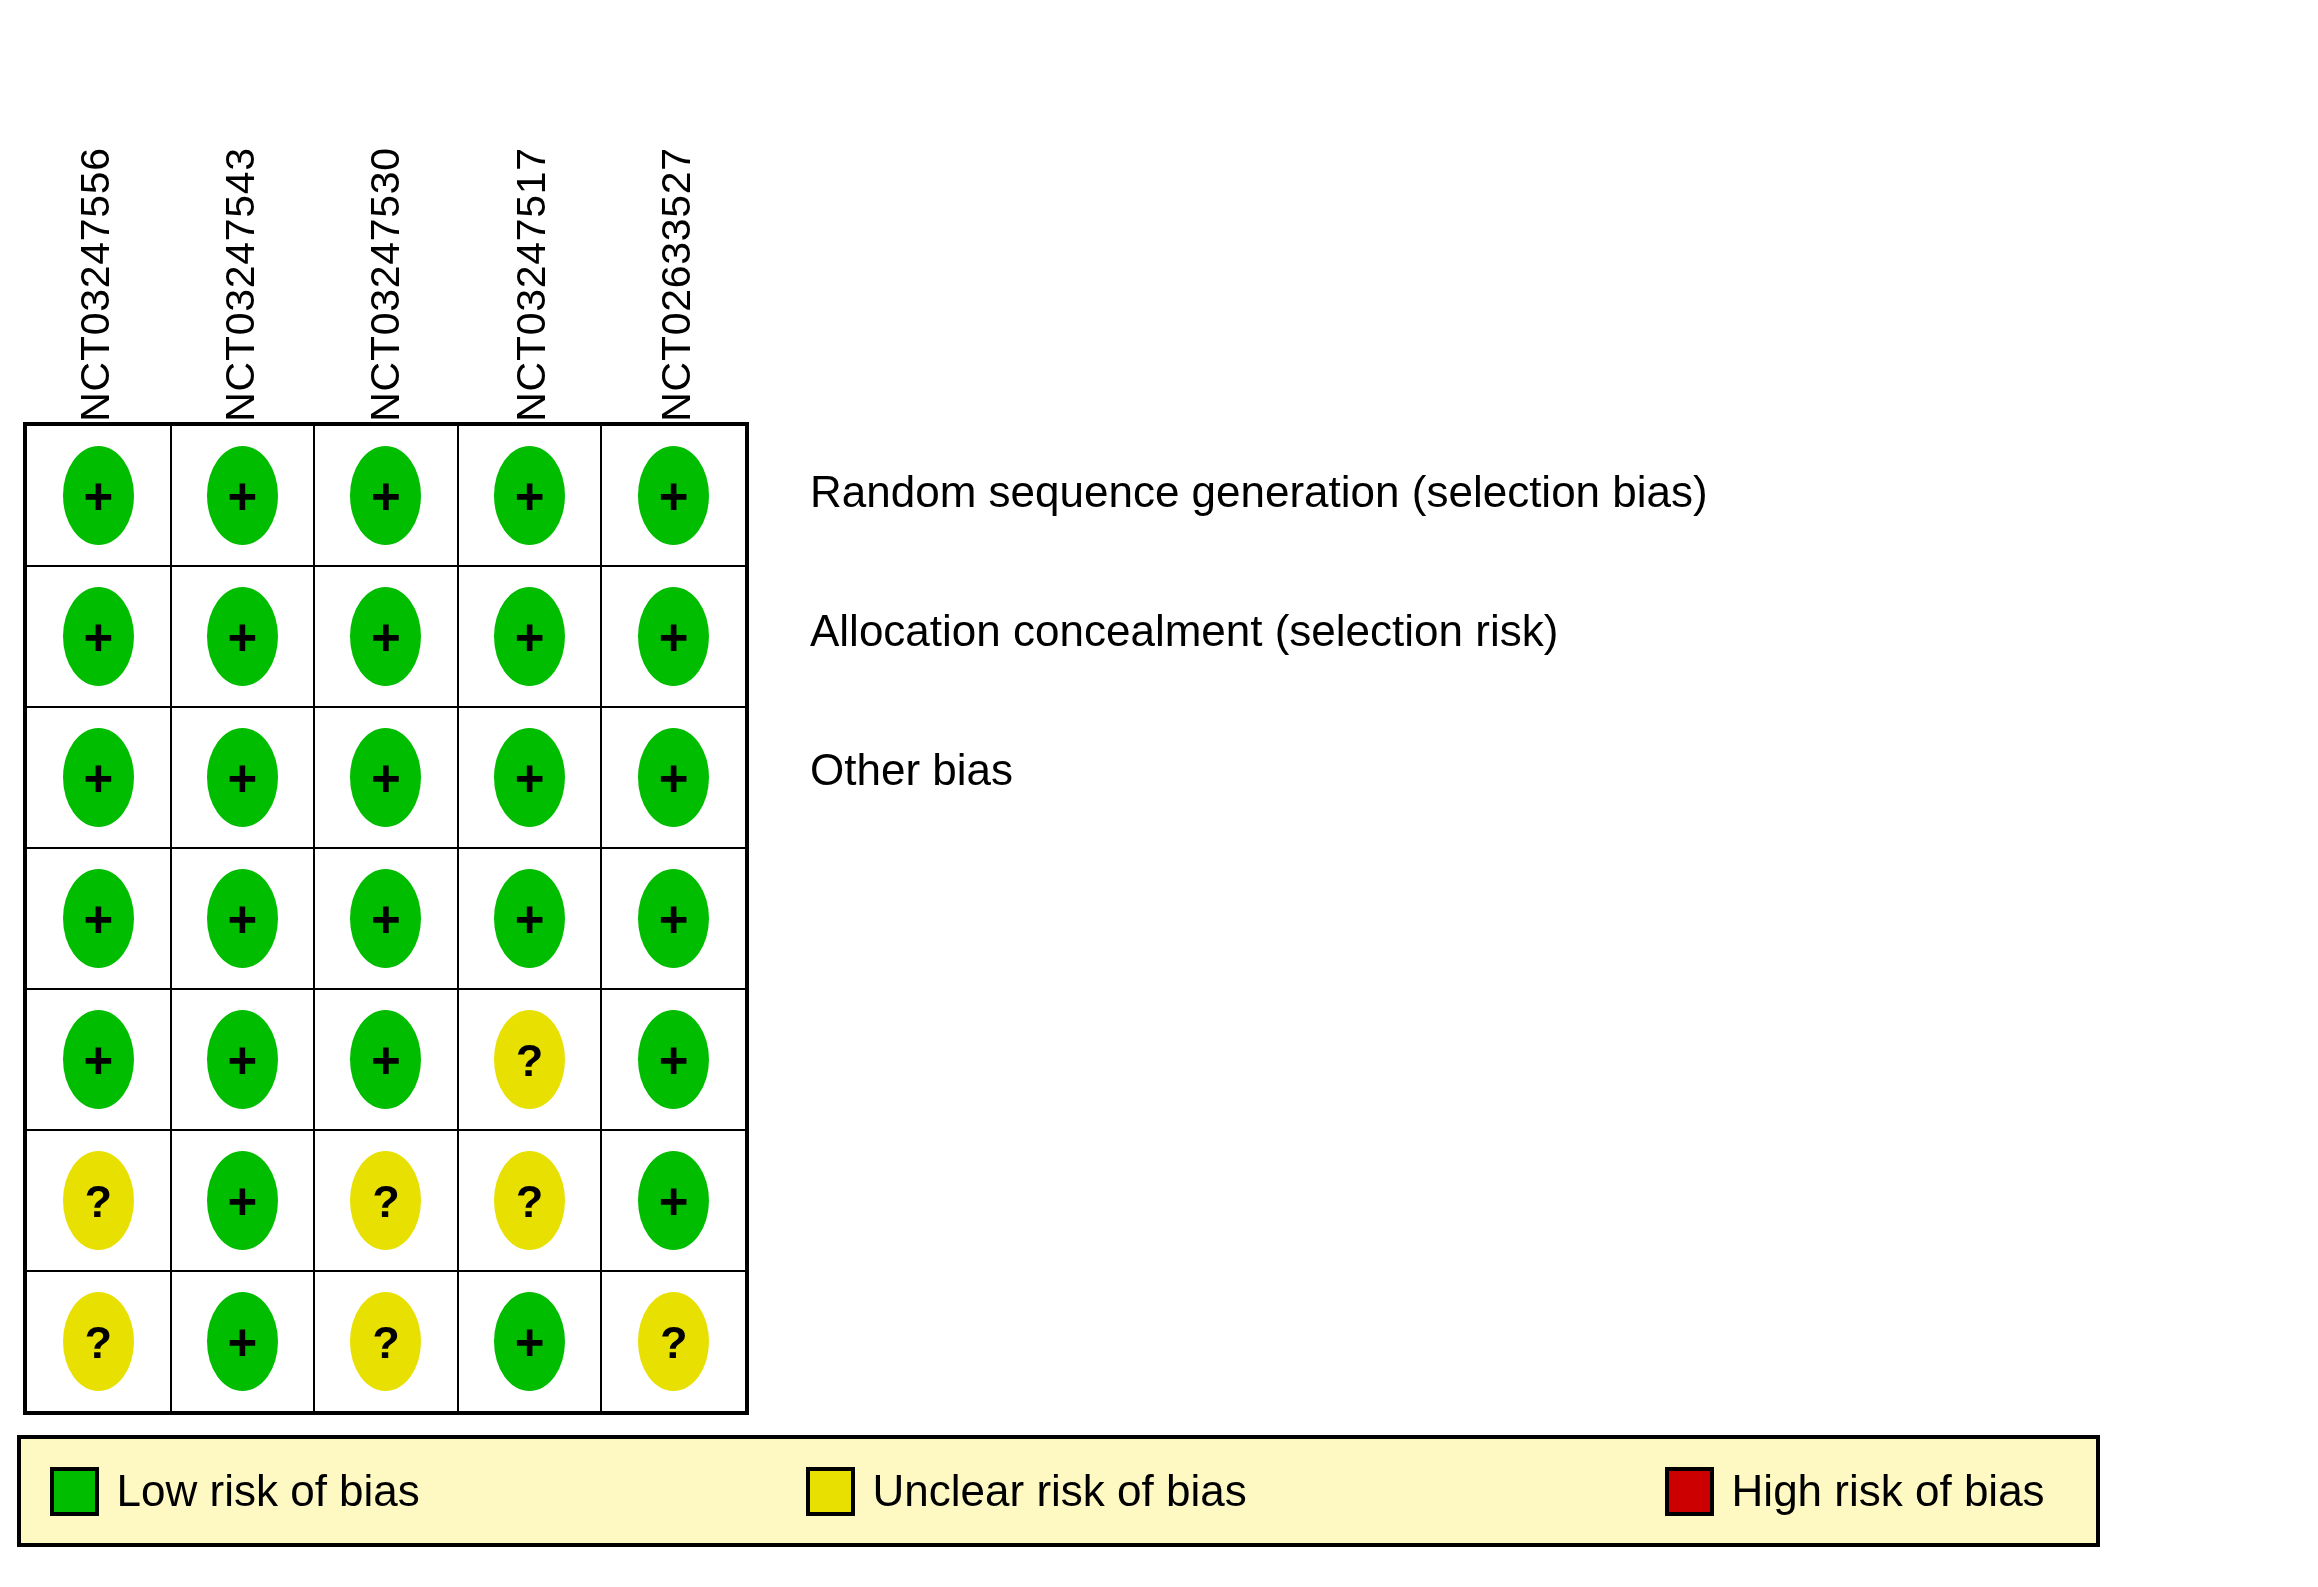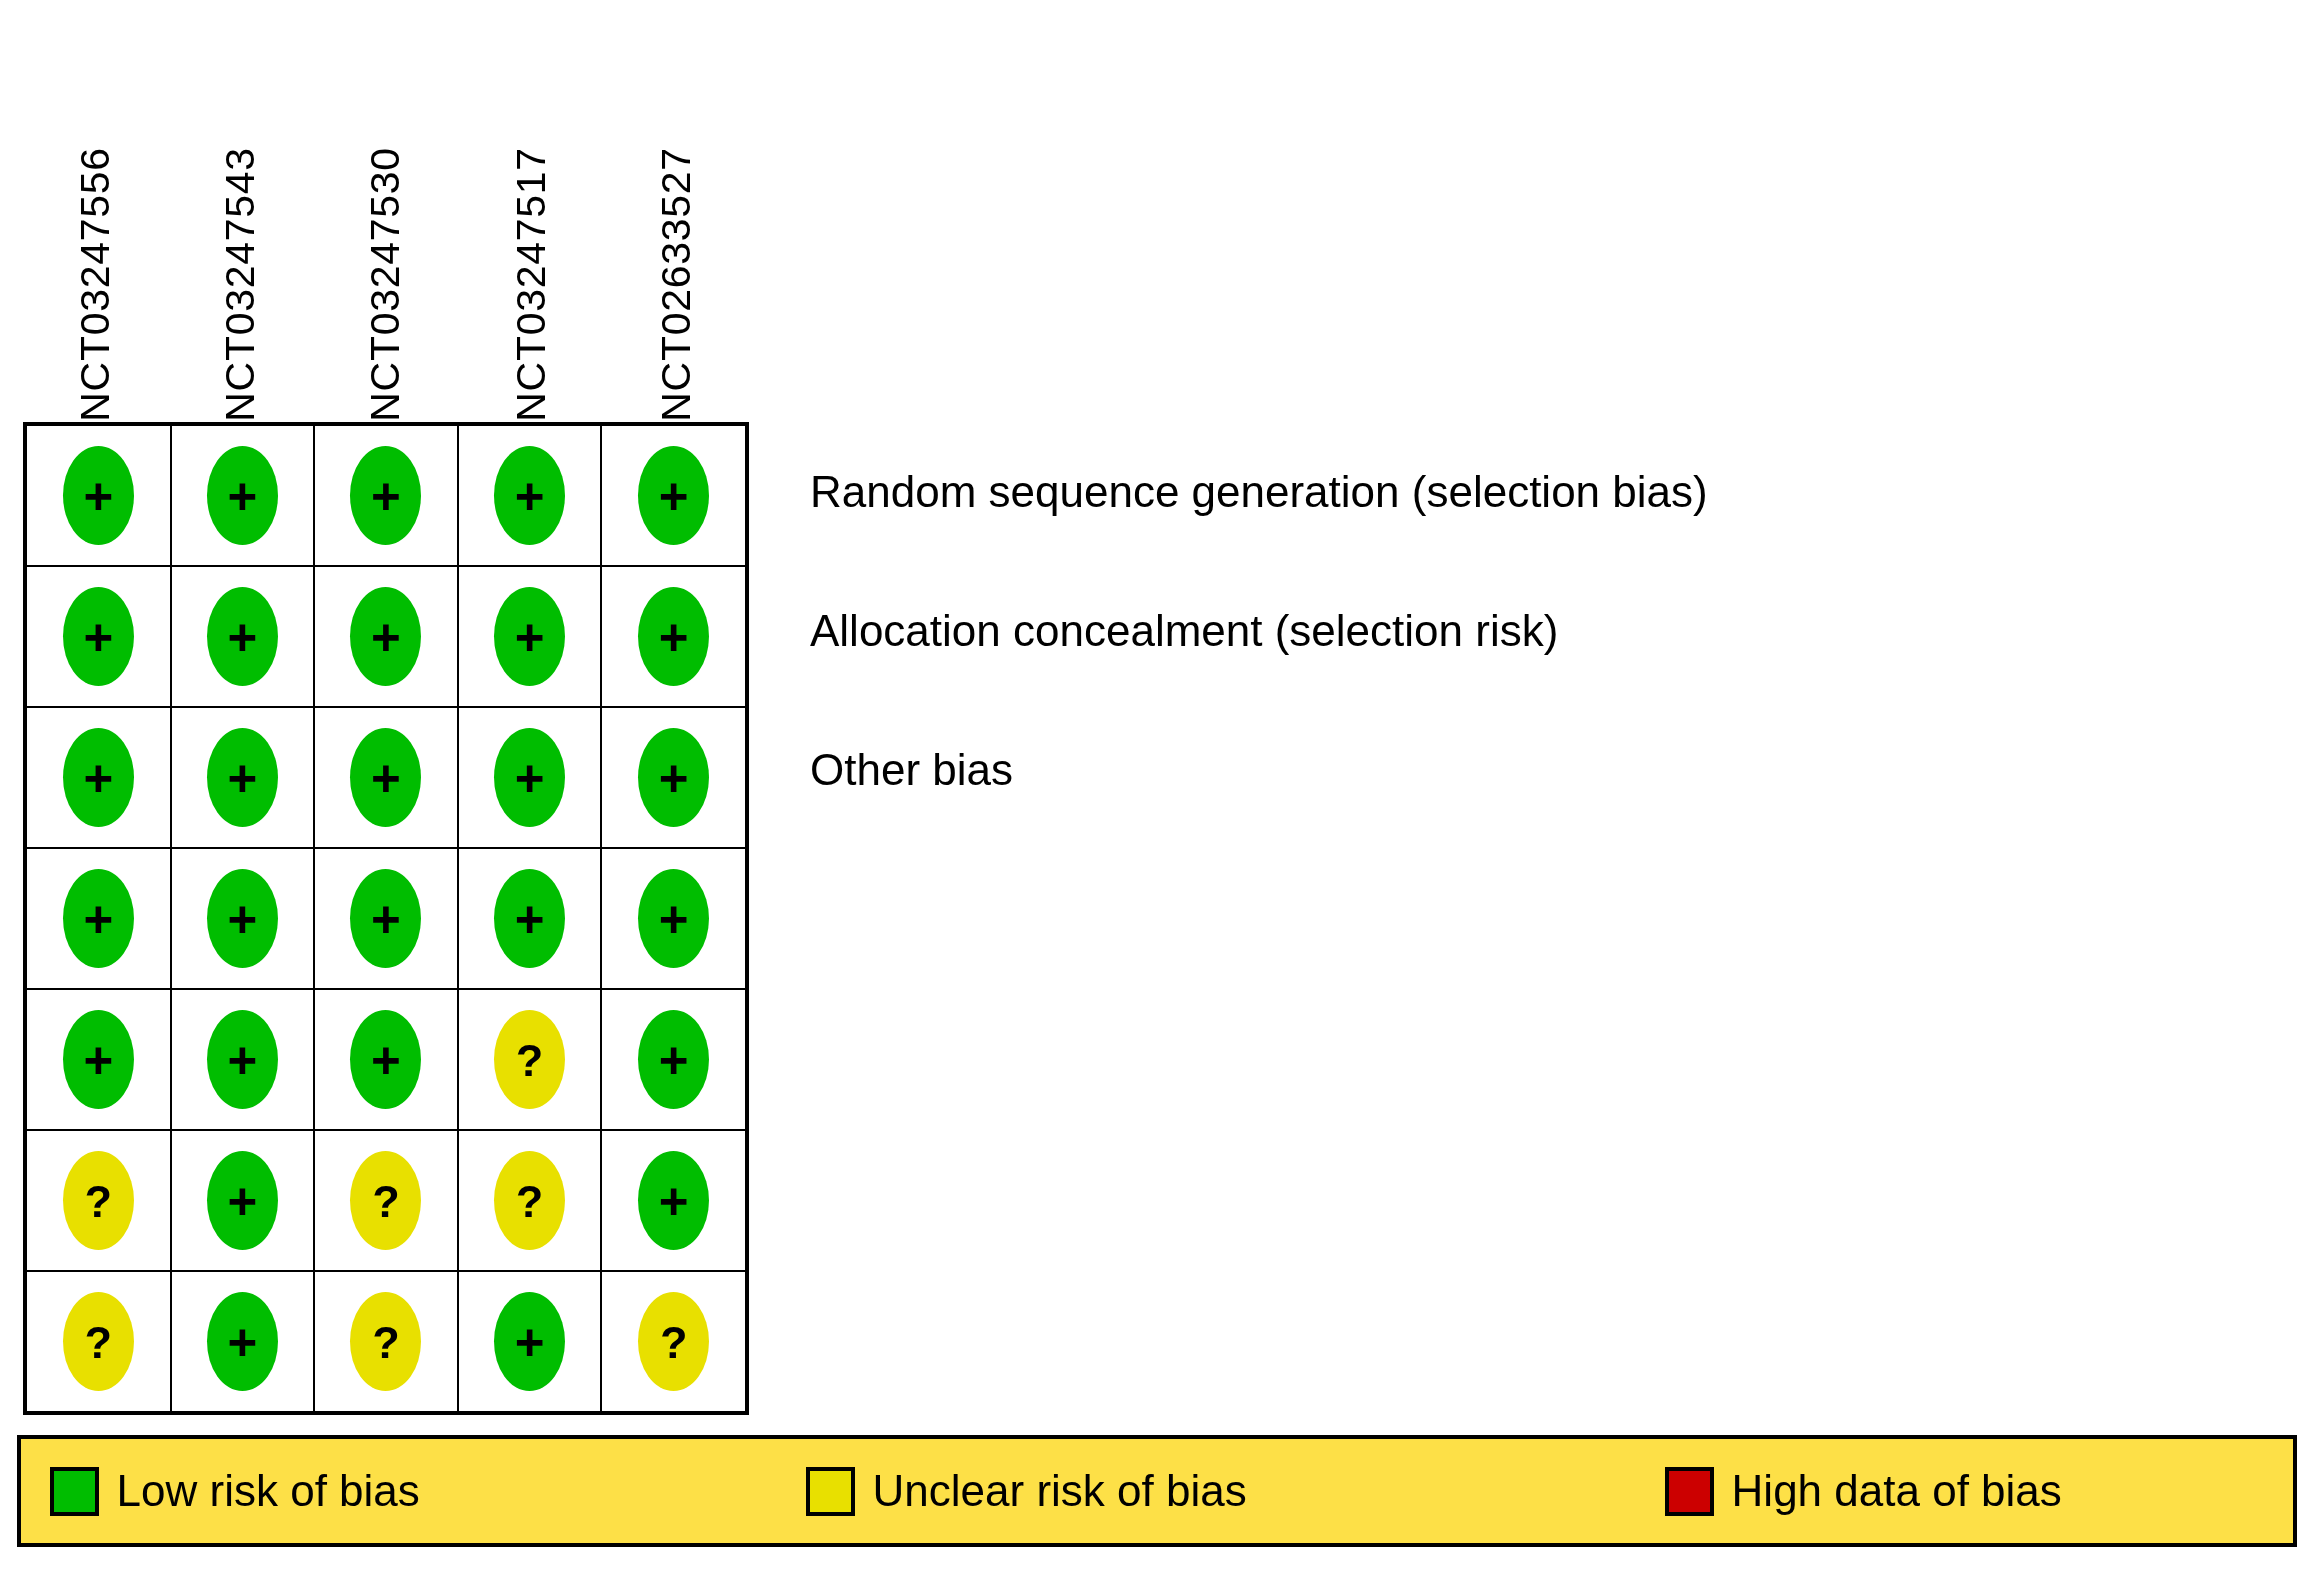--- a/index.html
+++ b/index.html
@@ -100,24 +100,24 @@
     font-size:44px;
     white-space:nowrap;
     letter-spacing:0px;
     margin-left:39px;
   }
 
   
   #legend{
     position:absolute;
     left:17.3px; top:1435px;
-    width:2280px; height:112px;
+    width:2083px; height:112px;
     border:4.7px solid #000;
     box-sizing:border-box;
-    background:#fde047;
+    background:#fef9c3;
   }
   .legend-inner{
     position:relative;
     width:100%;height:100%;
   }
   .legend-item{
     position:absolute;
     top:50%;
     transform:translateY(-50%);
     display:flex;
@@ -226,17 +226,17 @@
       <div class="legend-item" style="left: 29px;">
         <span class="swatch low"></span>
         <span class="legend-label">Low risk of bias</span>
       </div>
       <div class="legend-item" style="left: 785px;">
         <span class="swatch unclear"></span>
         <span class="legend-label">Unclear risk of bias</span>
       </div>
       <div class="legend-item" style="left: 1644px;">
         <span class="swatch high"></span>
-        <span class="legend-label">High data of bias</span>
+        <span class="legend-label">High risk of bias</span>
       </div>
     </div>
 </div>
 
 
 </body></html>

